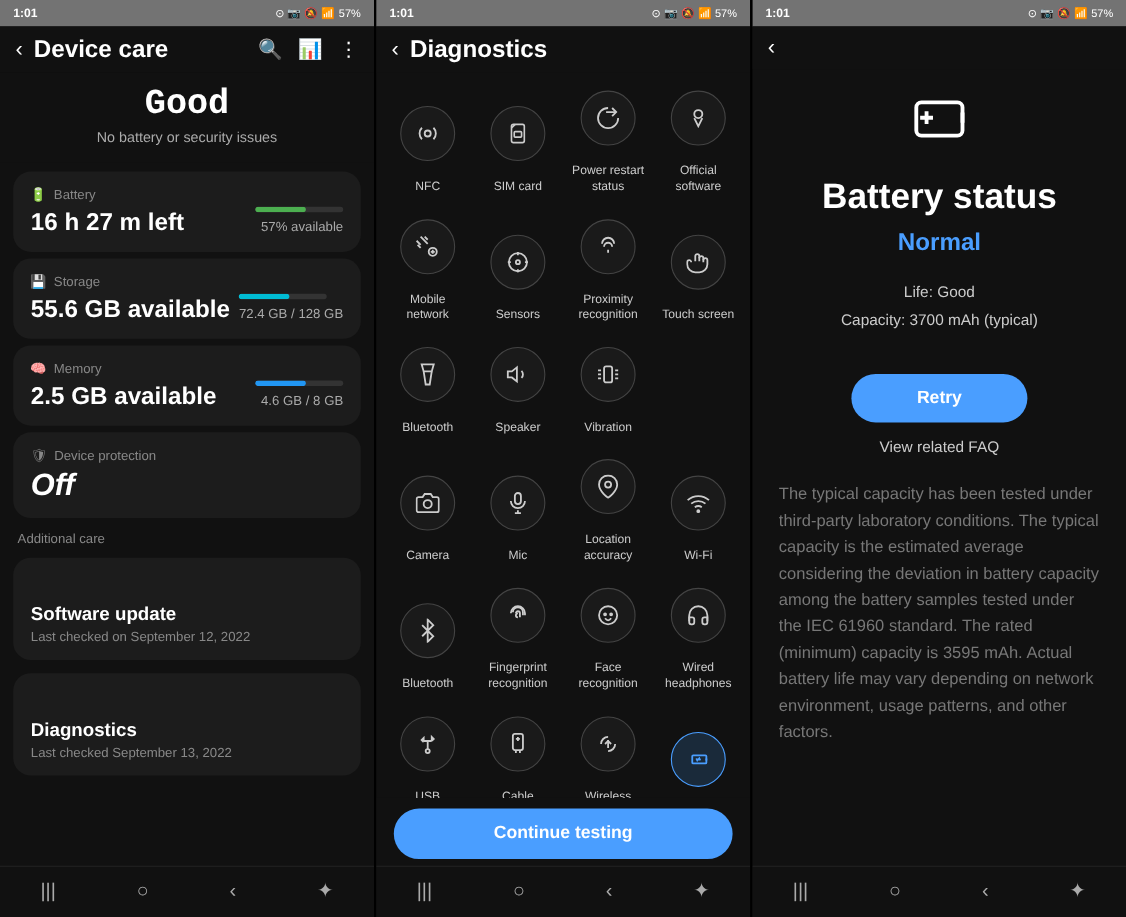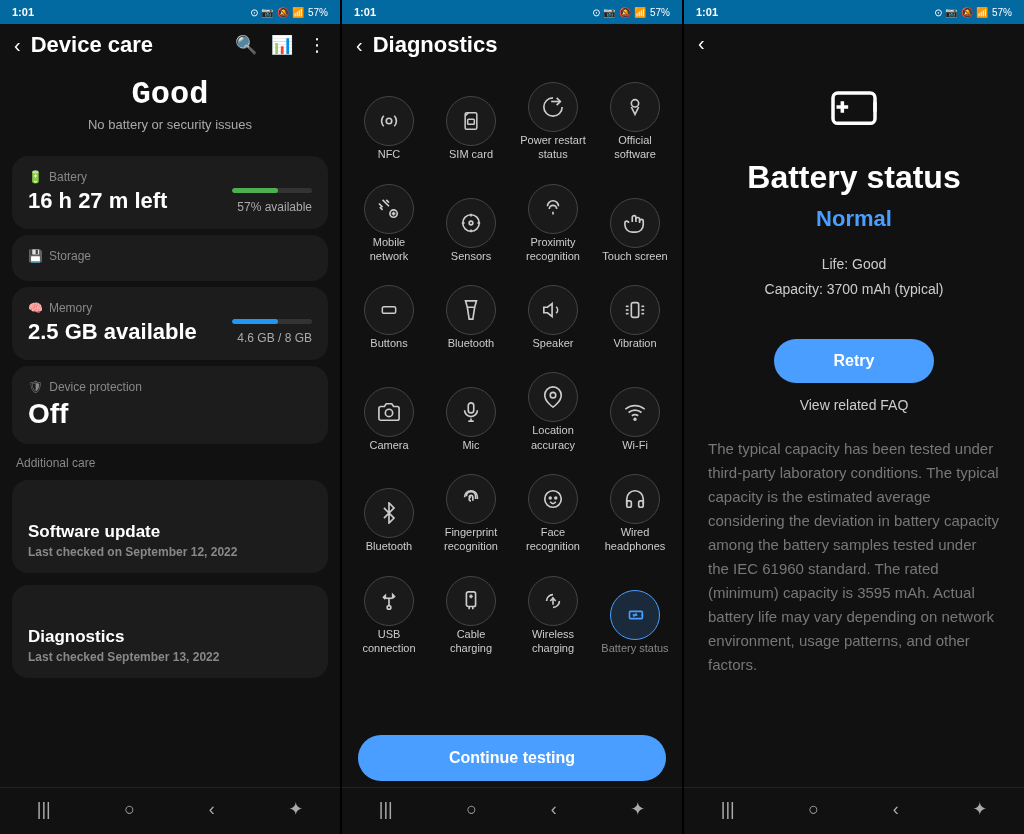--- a/index.html
+++ b/index.html
@@ -24,21 +24,21 @@
     .phone-panel + .phone-panel {
       border-left: 2px solid #000;
     }
 
     
     .status-bar {
       display: flex;
       justify-content: space-between;
       align-items: center;
       padding: 4px 12px;
-      background: #0369a1;
+      background: #737373;
       font-size: 11px;
       color: #fff;
       height: 24px;
     }
     .status-bar-left { font-weight: 600; }
     .status-bar-right {
       display: flex;
       align-items: center;
       gap: 3px;
       font-size: 10px;
@@ -127,20 +127,21 @@
       margin-bottom: 4px;
     }
     .card-main-value {
       font-size: 22px;
       font-weight: 700;
       color: #fff;
     }
     .card-row {
       display: flex;
       justify-content: space-between;
+      align-items: center;
     }
     .card-right-info {
       font-size: 12px;
       color: #aaa;
       text-align: right;
     }
     .progress-bar-wrap {
       height: 5px;
       background: #333;
       border-radius: 3px;
@@ -166,20 +167,21 @@
       color: #888;
       display: flex;
       align-items: center;
       gap: 6px;
     }
     .dp-value {
       font-size: 28px;
       font-weight: 700;
       color: #fff;
       margin-top: 4px;
+      font-style: italic;
     }
 
     .additional-care-label {
       font-size: 12px;
       color: #888;
       padding: 6px 4px 4px;
     }
     .care-item {
       background: #1c1c1c;
       border-radius: 16px;
@@ -189,21 +191,20 @@
     .care-title {
       font-size: 17px;
       font-weight: 600;
       color: #fff;
       margin-top: 28px;
     }
     .care-subtitle {
       font-size: 12px;
       color: #888;
       margin-top: 3px;
-      font-weight: bold;
     }
 
     
     .bottom-nav {
       display: flex;
       justify-content: space-around;
       align-items: center;
       padding: 10px 0 14px;
       background: #111;
       border-top: 1px solid #222;
@@ -228,21 +229,21 @@
       grid-template-columns: repeat(4, 1fr);
       gap: 4px;
       margin-bottom: 4px;
     }
     .diag-item {
       display: flex;
       flex-direction: column;
       align-items: center;
       justify-content: flex-end;
       padding: 10px 4px 8px;
-      gap: 1px;
+      gap: 16px;
       cursor: pointer;
     }
     .diag-icon-wrap {
       width: 50px;
       height: 50px;
       border-radius: 50%;
       border: 1.5px solid #444;
       display: flex;
       align-items: center;
       justify-content: center;
@@ -387,20 +388,29 @@
           <span class="card-right-info">57% available</span>
         </div>
       </div>
     </div>
 
     <div class="info-card">
       <div class="card-section-label">
         <span>💾</span>
         <span>Storage</span>
       </div>
+      <div class="card-row">
+        <span class="card-main-value">55.6 GB available</span>
+        <div style="text-align:right;">
+          <div class="progress-bar-wrap">
+            <div class="progress-bar-fill fill-teal" style="width:57%"></div>
+          </div>
+          <span class="card-right-info">72.4 GB / 128 GB</span>
+        </div>
+      </div>
     </div>
 
     <div class="info-card">
       <div class="card-section-label">
         <span>🧠</span>
         <span>Memory</span>
       </div>
       <div class="card-row">
         <span class="card-main-value">2.5 GB available</span>
         <div style="text-align:right;">
@@ -545,28 +555,20 @@
               <path d="M17 10a2 2 0 0 1 4 0v4a8 8 0 0 1-8 8H9a8 8 0 0 1-8-8v-2a2 2 0 0 1 4 0"></path>
             </svg>
         </div>
         <span class="diag-label">Touch screen</span>
       </div>
     </div>
 
     <div class="diag-row">
       <div class="diag-item">
         <div class="diag-icon-wrap">
-          <svg width="20" height="20" viewBox="0 0 24 24" fill="none" stroke="#ccc" stroke-width="1.8">
-              <rect x="4" y="8" width="16" height="8" rx="2"></rect>
-            </svg>
-        </div>
-        <span class="diag-label">Buttons</span>
-      </div>
-      <div class="diag-item">
-        <div class="diag-icon-wrap">
           <svg width="22" height="22" viewBox="0 0 24 24" fill="none" stroke="#ccc" stroke-width="1.8">
               <path d="M6 2h12l-2 7H8L6 2z"></path>
               <path d="M8 9l2 13h4l2-13"></path>
             </svg>
         </div>
         <span class="diag-label">Bluetooth</span>
       </div>
       <div class="diag-item">
         <div class="diag-icon-wrap">
           <svg width="22" height="22" viewBox="0 0 24 24" fill="none" stroke="#ccc" stroke-width="1.8">

